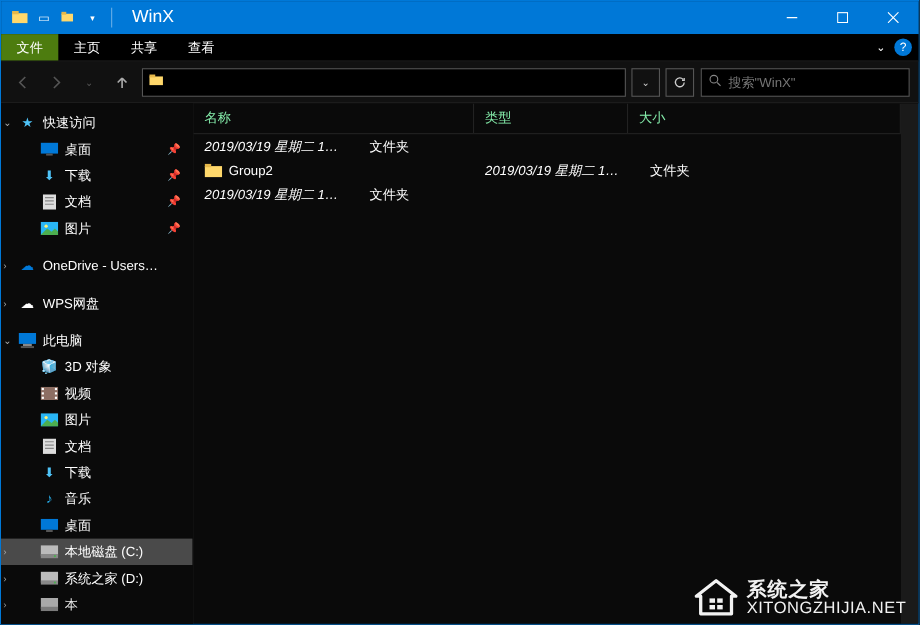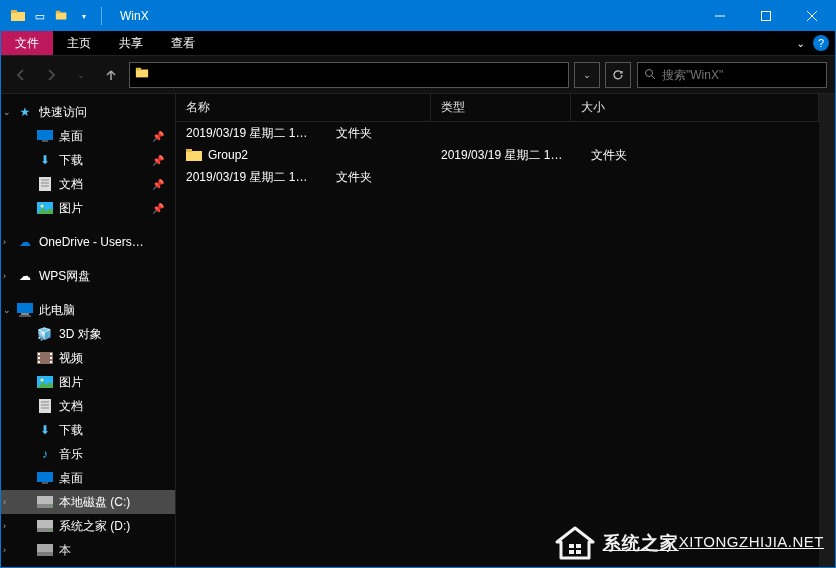--- a/index.html
+++ b/index.html
@@ -3,27 +3,27 @@
 <meta charset="utf-8">
 <style>
 * { margin: 0; padding: 0; box-sizing: border-box; font-family: "Microsoft YaHei", "Segoe UI", sans-serif; }
 body { background: #333; width: 836px; height: 568px; overflow: hidden; }
 .window { width: 836px; height: 568px; background: #000; display: flex; flex-direction: column; border: 1px solid #0078d7; }
 
 .titlebar { height: 30px; background: #0078d7; display: flex; align-items: center; color: #fff; }
 .titlebar-icons { display: flex; align-items: center; gap: 4px; padding: 0 8px; }
 .titlebar-icons .tb-icon { width: 18px; height: 18px; display: flex; align-items: center; justify-content: center; font-size: 11px; }
 .titlebar-divider { width: 1px; height: 18px; background: rgba(255,255,255,0.4); margin: 0 4px; }
-.titlebar-title { flex: 1; font-size: 12px; padding-left: 6px; }
+.titlebar-title { flex: 1; font-size: 16px; padding-left: 6px; }
 .win-controls { display: flex; height: 100%; }
 .win-btn { width: 46px; height: 30px; display: flex; align-items: center; justify-content: center; color: #fff; cursor: pointer; }
 
 .ribbon-tabs { height: 25px; background: #000; display: flex; align-items: stretch; border-bottom: 1px solid #222; position: relative; }
 .ribbon-tab { padding: 0 14px; font-size: 12px; color: #fff; display: flex; align-items: center; cursor: pointer; }
-.ribbon-tab.file { background: #be185d; }
+.ribbon-tab.file { background: #4d7c0f; }
 .ribbon-expand { position: absolute; right: 6px; top: 0; height: 100%; display: flex; align-items: center; gap: 8px; color: #fff; }
 .help-icon { width: 16px; height: 16px; border-radius: 50%; background: #0078d7; display: flex; align-items: center; justify-content: center; font-size: 11px; }
 
 .addrbar { height: 38px; background: #111; display: flex; align-items: center; padding: 0 8px; gap: 6px; border-bottom: 1px solid #222; }
 .nav-btn { width: 24px; height: 24px; display: flex; align-items: center; justify-content: center; color: #aaa; cursor: pointer; }
 .nav-btn.disabled { color: #555; }
 .addr-input-wrap { flex: 1; height: 26px; border: 1px solid #555; background: #000; display: flex; align-items: center; padding: 0 4px; }
 .addr-folder-icon { width: 18px; height: 18px; margin-right: 4px; }
 .addr-input { flex: 1; background: transparent; border: none; color: #fff; font-size: 12px; outline: none; }
 .addr-ctrl { width: 26px; height: 26px; border: 1px solid #555; display: flex; align-items: center; justify-content: center; color: #ccc; cursor: pointer; margin-left: -1px; }
@@ -37,39 +37,39 @@
 .nav-item.indent1 { padding-left: 36px; }
 .nav-item.indent2 { padding-left: 36px; }
 .nav-item.selected { background: #4a4a4a; }
 .nav-chevron { position: absolute; left: 2px; width: 12px; color: #aaa; font-size: 9px; }
 .nav-icon { width: 16px; height: 16px; display: flex; align-items: center; justify-content: center; flex-shrink: 0; }
 .nav-label { white-space: nowrap; overflow: hidden; text-overflow: ellipsis; }
 .pin { margin-left: auto; margin-right: 10px; color: #888; font-size: 10px; }
 .nav-spacer { height: 10px; }
 
 .content-pane { flex: 1; background: #0a0a0a; display: flex; flex-direction: column; }
-.columns { height: 28px; display: flex; align-items: center; color: #e5e5e5; font-size: 12px; border-bottom: 1px solid #222; }
+.columns { height: 28px; display: flex; align-items: center; color: #86efac; font-size: 12px; border-bottom: 1px solid #222; }
 .col { padding: 0 10px; border-right: 1px solid #222; height: 100%; display: flex; align-items: center; }
 .col-name { width: 255px; }
 .col-date { width: 150px; }
 .col-type { width: 140px; }
 .col-size { flex: 1; }
 
 .file-list { flex: 1; overflow-y: auto; }
 .file-row { height: 22px; display: flex; align-items: center; color: #fff; font-size: 12px; cursor: pointer; }
 .cell { padding: 0 10px; overflow: hidden; white-space: nowrap; text-overflow: ellipsis; }
 .cell-name { width: 255px; display: flex; align-items: center; gap: 6px; }
-.cell-date { width: 150px; }
+.cell-date { width: 150px; font-style: italic; }
 .cell-type { width: 140px; }
 .cell-size { flex: 1; }
 
 .folder-svg { width: 16px; height: 14px; }
 
 .watermark { position: absolute; right: 12px; bottom: 8px; color: #fff; display: flex; align-items: center; gap: 8px; opacity: 0.95; pointer-events:none; }
-.watermark .wm-text { display:flex; flex-direction:row; line-height:1;text-decoration:underline; }
+.watermark .wm-text { display:flex; flex-direction:column; line-height:1; }
 .watermark .cn { font-size: 18px; font-weight: bold; letter-spacing: 1px; }
 .watermark .en { font-size: 15px; letter-spacing: 0.5px; }
 
 .scroll-stub { width:16px; background:#1a1a1a; }
 </style>
 </head>
 <body>
 
 <div class="window">
 

